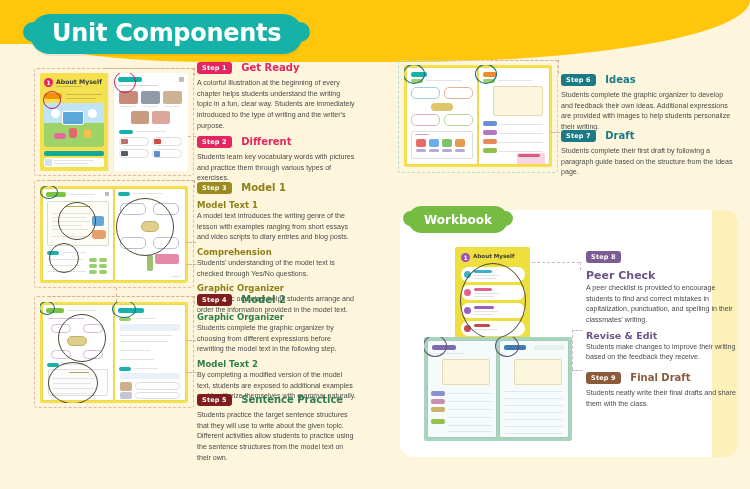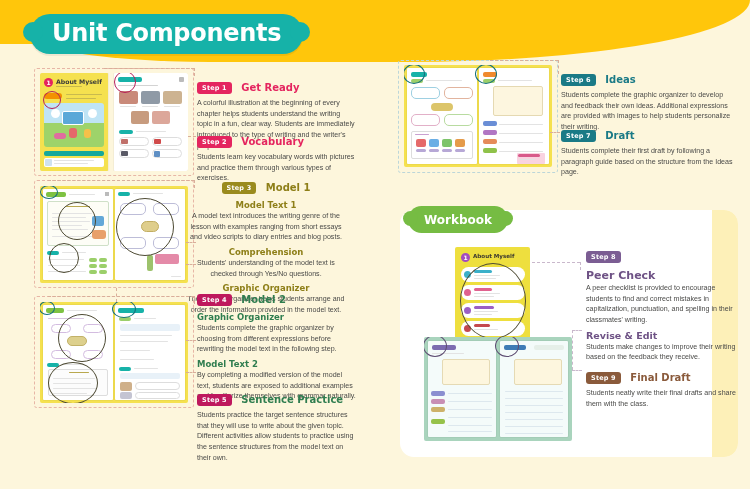--- a/index.html
+++ b/index.html
@@ -80,21 +80,21 @@
   .body-text {
     font-size: 7.1px; line-height: 1.5; color: #4a4a48;
     font-family: "Liberation Sans", sans-serif;
   }
 
   
   .c-pink   { background: #e4255f; }
   .t-pink   { color: #e4255f; }
   .c-olive  { background: #9a8b1e; }
   .t-olive  { color: #8e7f18; }
-  .c-green  { background: #be185d; }
+  .c-green  { background: #7f1d1d; }
   .t-green  { color: #2f7d4f; }
   .c-teal   { background: #1a7a86; }
   .t-teal   { color: #1a7a86; }
   .c-purple { background: #7b5d93; }
   .t-purple { color: #6e5285; }
   .c-brown  { background: #8a5a3b; }
   .t-brown  { color: #8a5a3b; }
 
   
   .txt-col { position: absolute; }
@@ -210,32 +210,32 @@
     <div style="position:absolute;left:40px;top:78px;width:6px;height:6px;background:#5f8fc4;border-radius:1px;"></div>
   </div>
   <div class="circle-hl circle-pink" style="left:3px;top:18px;width:18px;height:18px;"></div>
   <div class="circle-hl circle-pink" style="left:74px;top:-2px;width:22px;height:22px;"></div>
 </div>
 
 <div class="connector" style="left:104px; top:68px; width:90px;"></div>
 <div class="connector v" style="left:194px; top:68px; height:8px;"></div>
 <div class="connector" style="left:188px; top:136px; width:8px;"></div>
 
-<div class="txt-col" style="left:197px; top:78px; width:160px;">
+<div class="txt-col" style="left:197px; top:58px; width:160px;">
   <div class="step-head">
     <span class="step-badge c-pink">Step 1</span>
     <span class="step-title t-pink">Get Ready</span>
   </div>
   <div class="body-text">A colorful illustration at the beginning of every chapter helps students understand the writing topic in a fun, clear way. Students are immediately introduced to the type of writing and the writer's purpose.</div>
 </div>
 
 <div class="txt-col" style="left:197px; top:132px; width:160px;">
   <div class="step-head">
     <span class="step-badge c-pink">Step 2</span>
-    <span class="step-title t-pink">Vocabulary</span>
+    <span class="step-title t-pink">Different</span>
   </div>
   <div class="body-text">Students learn key vocabulary words with pictures and practice them through various types of exercises.</div>
 </div>
 
 <div class="dashed-box" style="left:34px; top:180px; width:160px; height:108px;"></div>
 <div class="thumb" style="left:40px; top:186px; width:148px; height:97px; background:#f5e14f;">
   <div class="page" style="left:3px; top:3px; width:70px; height:91px;">
     <div class="chip" style="left:3px;top:3px;width:20px;background:#7ec242;height:5px;border-radius:2px;"></div>
     <div class="ln" style="left:26px;top:5px;width:26px;"></div>
     <div style="position:absolute;right:4px;top:3px;width:4px;height:4px;background:#bbb;"></div>
@@ -277,21 +277,21 @@
   <div class="circle-hl" style="left:18px;top:16px;width:38px;height:38px;"></div>
   <div class="circle-hl" style="left:9px;top:57px;width:30px;height:30px;"></div>
   <div class="circle-hl" style="left:76px;top:12px;width:58px;height:58px;"></div>
   <div class="circle-hl circle-teal" style="left:0px;top:-1px;width:18px;height:14px;"></div>
 </div>
 <div class="connector" style="left:48px; top:180px; width:146px;"></div>
 <div class="connector v" style="left:194px; top:180px; height:8px;"></div>
 <div class="connector" style="left:186px; top:242px; width:10px;"></div>
 <div class="connector" style="left:186px; top:264px; width:10px;"></div>
 
-<div class="txt-col" style="left:186px; top:178px; width:160px;text-align:center;">
+<div class="txt-col" style="left:197px; top:178px; width:160px;">
   <div class="step-head">
     <span class="step-badge c-olive">Step 3</span>
     <span class="step-title t-olive">Model 1</span>
   </div>
   <div class="sub-title t-olive">Model Text 1</div>
   <div class="body-text">A model text introduces the writing genre of the lesson with examples ranging from short essays and video scripts to diary entries and blog posts.</div>
   <div class="sub-title t-olive">Comprehension</div>
   <div class="body-text">Students' understanding of the model text is checked through Yes/No questions.</div>
   <div class="sub-title t-olive">Graphic Organizer</div>
   <div class="body-text">The graphic organizer helps students arrange and order the information provided in the model text.</div>

